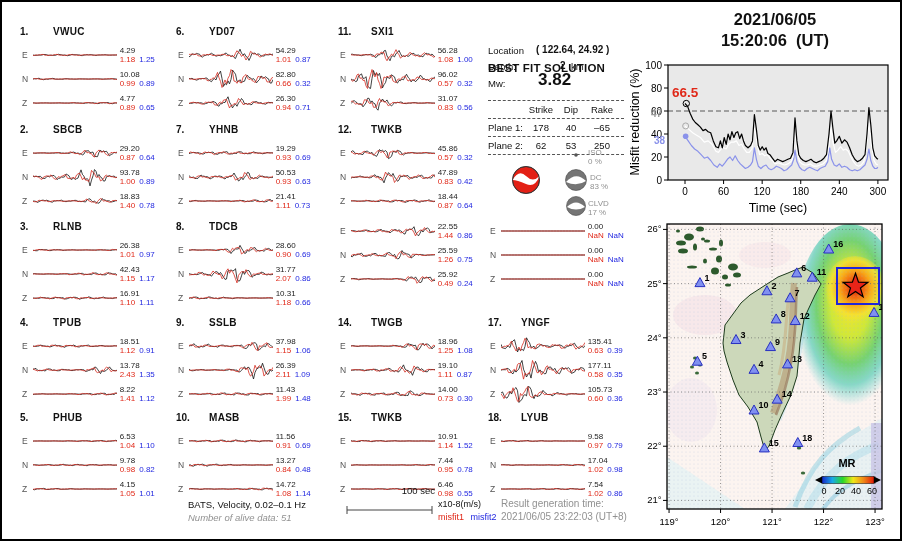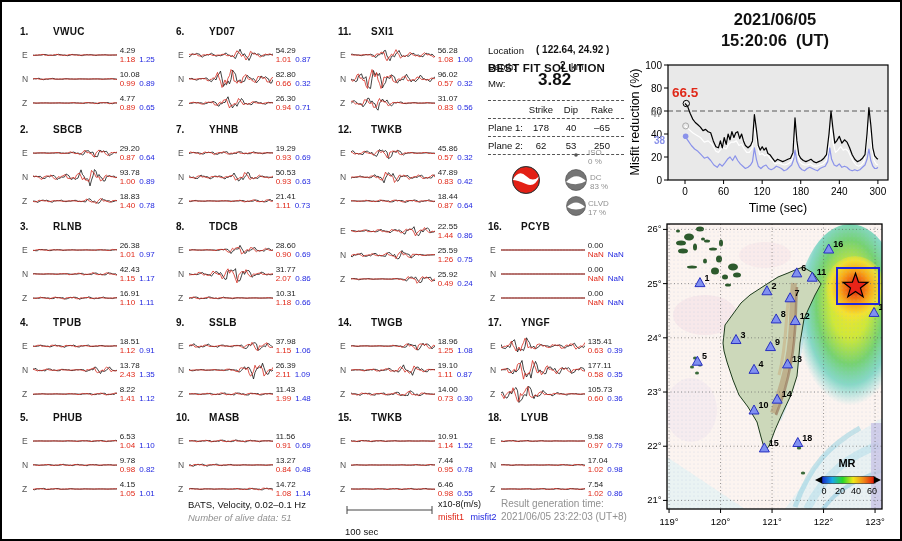--- a/index.html
+++ b/index.html
@@ -611,24 +611,20 @@
             <path d="M0.0,10.95L1.5,10.96L3.0,11.02L4.5,11.03L6.0,11.01L7.5,11.05L9.0,11.05L10.5,11.06L12.0,10.96L13.5,10.88L15.0,10.93L16.5,10.95L18.0,11.03L19.5,10.98L21.0,11.06L22.5,11.22L24.0,11.14L25.5,11.06L27.0,10.80L28.5,10.83L30.0,10.93L31.5,10.83L33.0,10.93L34.5,10.95L36.0,11.33L37.5,11.41L39.0,11.10L40.5,10.99L42.0,10.77L43.5,10.94L45.0,10.75L46.5,10.56L48.0,10.91L49.5,11.15L51.0,11.57L52.5,11.28L54.0,11.04L55.5,11.14L57.0,10.91L58.5,10.86L60.0,10.40L61.5,10.58L63.0,11.12L64.5,11.24L66.0,11.40L67.5,11.09L69.0,11.27L70.5,11.28L72.0,10.83L73.5,10.65L75.0,10.43L76.5,10.91L78.0,11.12L79.5,11.04L81.0,11.21L82.5,11.18L84.0,11.40" fill="none" stroke="#111111" stroke-width="0.8"></path>
             <path d="M0.0,11.02L1.5,11.04L3.0,11.09L4.5,11.03L6.0,11.08L7.5,11.12L9.0,10.95L10.5,10.87L12.0,10.76L13.5,10.92L15.0,11.05L16.5,10.98L18.0,11.12L19.5,11.14L21.0,11.32L22.5,11.14L24.0,10.77L25.5,10.78L27.0,10.73L28.5,10.97L30.0,10.87L31.5,10.90L33.0,11.30L34.5,11.36L36.0,11.40L37.5,10.93L39.0,10.75L40.5,10.90L42.0,10.73L43.5,10.80L45.0,10.67L46.5,11.09L48.0,11.50L49.5,11.32L51.0,11.23L52.5,10.88L54.0,11.01L55.5,10.92L57.0,10.57L58.5,10.69L60.0,10.81L61.5,11.30L63.0,11.32L64.5,11.12L66.0,11.19L67.5,11.06L69.0,11.09L70.5,10.75L72.0,10.62L73.5,10.86L75.0,10.98L76.5,11.18L78.0,11.05L79.5,11.10L81.0,11.21L82.5,11.07L84.0,10.98" fill="none" stroke="#d42a1e" stroke-width="0.8"></path>
           </svg>
           <div class="nums">
             <div class="amp">6.46</div>
             <div><span class="m1">0.98</span><span class="m2">0.55</span></div>
           </div>
         </div>
       </div>
       <div class="station-block" style="left: 486px; top: 217px;">
-        <div class="st-header">
-          <span class="st-num">16.</span>
-          <span class="st-name">PCYB</span>
-        </div>
         <div class="wrow">
           <span class="comp">E</span>
           <svg class="wave" viewBox="0 0 84 22">
             <path d="M0.0,11.00L1.5,11.00L3.0,11.00L4.5,11.00L6.0,11.00L7.5,11.00L9.0,11.00L10.5,11.00L12.0,11.00L13.5,11.00L15.0,11.00L16.5,11.00L18.0,11.00L19.5,11.00L21.0,11.00L22.5,11.00L24.0,11.00L25.5,11.00L27.0,11.00L28.5,11.00L30.0,11.00L31.5,11.00L33.0,11.00L34.5,11.00L36.0,11.00L37.5,11.00L39.0,11.00L40.5,11.00L42.0,11.00L43.5,11.00L45.0,11.00L46.5,11.00L48.0,11.00L49.5,11.00L51.0,11.00L52.5,11.00L54.0,11.00L55.5,11.00L57.0,11.00L58.5,11.00L60.0,11.00L61.5,11.00L63.0,11.00L64.5,11.00L66.0,11.00L67.5,11.00L69.0,11.00L70.5,11.00L72.0,11.00L73.5,11.00L75.0,11.00L76.5,11.00L78.0,11.00L79.5,11.00L81.0,11.00L82.5,11.00L84.0,11.00" fill="none" stroke="#111111" stroke-width="0.8"></path>
             <path d="M0.0,11.00L1.5,11.00L3.0,11.00L4.5,11.00L6.0,11.00L7.5,11.00L9.0,11.00L10.5,11.00L12.0,11.00L13.5,11.00L15.0,11.00L16.5,11.00L18.0,11.00L19.5,11.00L21.0,11.00L22.5,11.00L24.0,11.00L25.5,11.00L27.0,11.00L28.5,11.00L30.0,11.00L31.5,11.00L33.0,11.00L34.5,11.00L36.0,11.00L37.5,11.00L39.0,11.00L40.5,11.00L42.0,11.00L43.5,11.00L45.0,11.00L46.5,11.00L48.0,11.00L49.5,11.00L51.0,11.00L52.5,11.00L54.0,11.00L55.5,11.00L57.0,11.00L58.5,11.00L60.0,11.00L61.5,11.00L63.0,11.00L64.5,11.00L66.0,11.00L67.5,11.00L69.0,11.00L70.5,11.00L72.0,11.00L73.5,11.00L75.0,11.00L76.5,11.00L78.0,11.00L79.5,11.00L81.0,11.00L82.5,11.00L84.0,11.00" fill="none" stroke="#d42a1e" stroke-width="0.8"></path>
           </svg>
           <div class="nums">
             <div class="amp">0.00</div>
             <div><span class="m1">NaN</span><span class="m2">NaN</span></div>
           </div>
@@ -1003,21 +999,21 @@
     </svg>
 
   <div class="abs foot-sm" style="left:186px;top:497px;">BATS, Velocity, 0.02–0.1 Hz</div>
   <div class="abs foot-sm gray" style="left:186px;top:510px;font-style:italic;">Number of alive data: 51</div>
 
   <svg class="abs" style="left:343px;top:503px;" width="90" height="10" viewBox="0 0 90 10">
     <line x1="2" y1="5" x2="87" y2="5" stroke="#444" stroke-width="1"></line>
     <line x1="2" y1="1" x2="2" y2="9" stroke="#444" stroke-width="1"></line>
     <line x1="87" y1="1" x2="87" y2="9" stroke="#444" stroke-width="1"></line>
   </svg>
-  <div class="abs foot-sm" style="left:343px;top:524px;width:90px;text-align:left;">100 sec</div>
+  <div class="abs foot-sm" style="left:343px;top:483px;width:90px;text-align:right;">100 sec</div>
 
   <div class="abs foot-units" style="left:436px;top:497px;">x10-8(m/s)</div>
   <div class="abs foot-units" style="left:436px;top:510px;">
     <span class="m1" style="margin-left:0;">misfit1</span>
     <span class="m2">misfit2</span>
   </div>
 
   <div class="abs gray" style="left:499px;top:496px;font-size:10px;">Result generation time:</div>
   <div class="abs gray" style="left:499px;top:509px;font-size:10px;">2021/06/05 23:22:03 (UT+8)</div>
 

